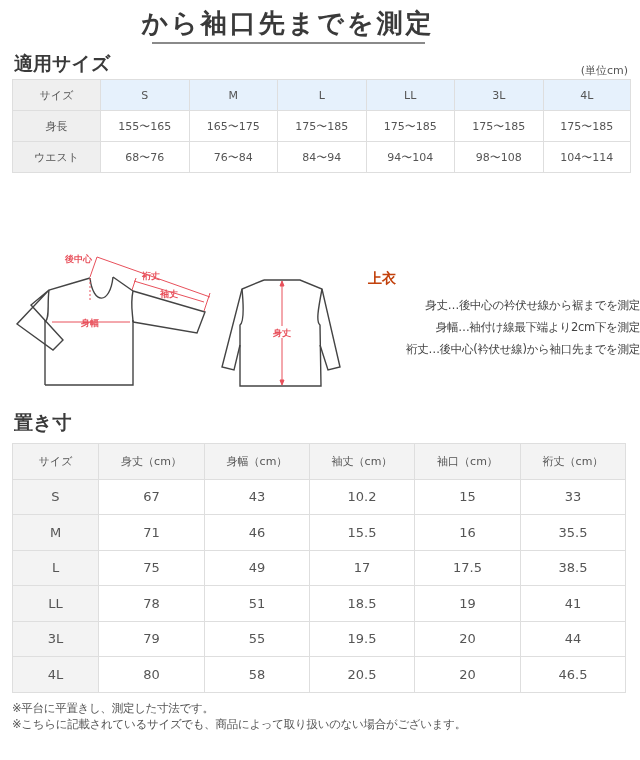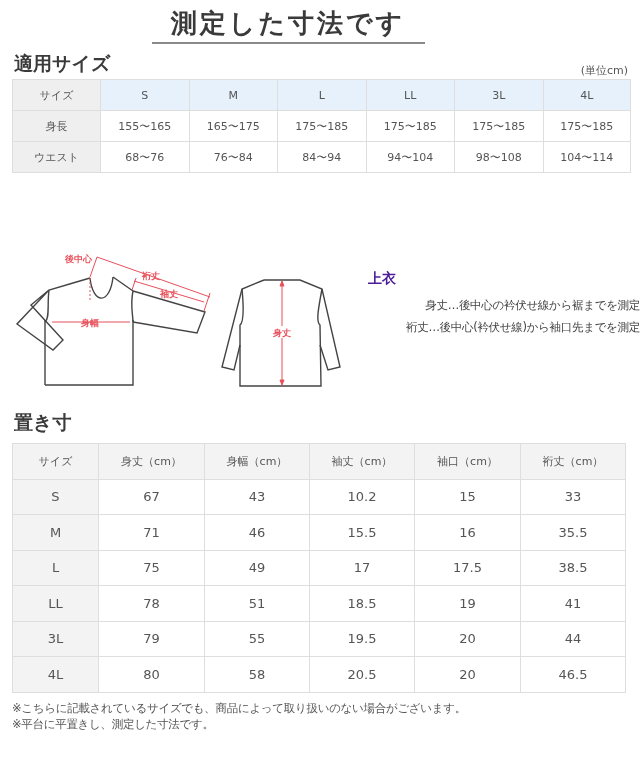--- a/index.html
+++ b/index.html
@@ -42,30 +42,30 @@
   
   .t2 { left: 12px; top: 443px; width: 613px; font-size: 12px; }
   .t2 th, .t2 td { height: 35.5px; }
   .t2 thead th { background: #f3f3f3; font-size: 11px; }
   .t2 .rowhead { background: #f3f3f3; width: 86px; }
   .t2 td { font-size: 13px; }
 
   .diagram { position: absolute; left: 0; top: 232px; width: 360px; height: 170px; }
 
   .notes-box { position: absolute; left: 368px; top: 270px; width: 272px; }
-  .notes-title { font-size: 14px; font-weight: bold; color: #4c1d95; margin-bottom: 4px; height: 20px; }
+  .notes-title { font-size: 14px; font-weight: bold; color: #c2410c; margin-bottom: 4px; height: 20px; }
   .notes-line { font-size: 11.5px; color: #444; height: 22px; line-height: 22px; white-space: nowrap; letter-spacing: -0.3px; text-align: right; }
 
   .footnotes { position: absolute; left: 12px; top: 700px; width: 620px; }
   .footnote { font-size: 11.5px; color: #555; height: 16px; line-height: 16px; white-space: nowrap; letter-spacing: -0.3px; }
 </style>
 </head>
 <body>
 
-<div class="page-title">測定した寸法です</div>
+<div class="page-title">から袖口先までを測定</div>
 <div class="title-underline"></div>
 
 <div class="section-heading h1">適用サイズ</div>
 <div class="unit-label">(単位cm)</div>
 
 <table class="t1">
   <colgroup>
     <col style="width:88px">
       <col style="width:88.5px">
       <col style="width:88.5px">
@@ -148,20 +148,21 @@
       <polygon points="282,385 280,380 284,380" fill="#e8505b"></polygon>
     </g>
     <rect x="272" y="326" width="20" height="12" fill="#ffffff"></rect>
     <text x="273" y="336" font-size="9" fill="#e8505b" font-weight="bold" font-family="DejaVu Sans, sans-serif">身丈</text>
   </svg>
 </div>
 
 <div class="notes-box">
   <div class="notes-title">上衣</div>
   <div class="notes-line">身丈…後中心の衿伏せ線から裾までを測定</div>
+  <div class="notes-line">身幅…袖付け線最下端より2cm下を測定</div>
   <div class="notes-line">裄丈…後中心(衿伏せ線)から袖口先までを測定</div>
 </div>
 
 <div class="section-heading h2">置き寸</div>
 
 <table class="t2">
   <colgroup>
     <col style="width:86px">
       <col style="width:106px">
       <col style="width:105px">
@@ -225,15 +226,15 @@
       <td>80</td>
       <td>58</td>
       <td>20.5</td>
       <td>20</td>
       <td>46.5</td>
     </tr>
   </tbody>
 </table>
 
 <div class="footnotes">
+  <div class="footnote">※平台に平置きし、測定した寸法です。</div>
   <div class="footnote">※こちらに記載されているサイズでも、商品によって取り扱いのない場合がございます。</div>
-  <div class="footnote">※平台に平置きし、測定した寸法です。</div>
 </div>
 
 </body></html>

